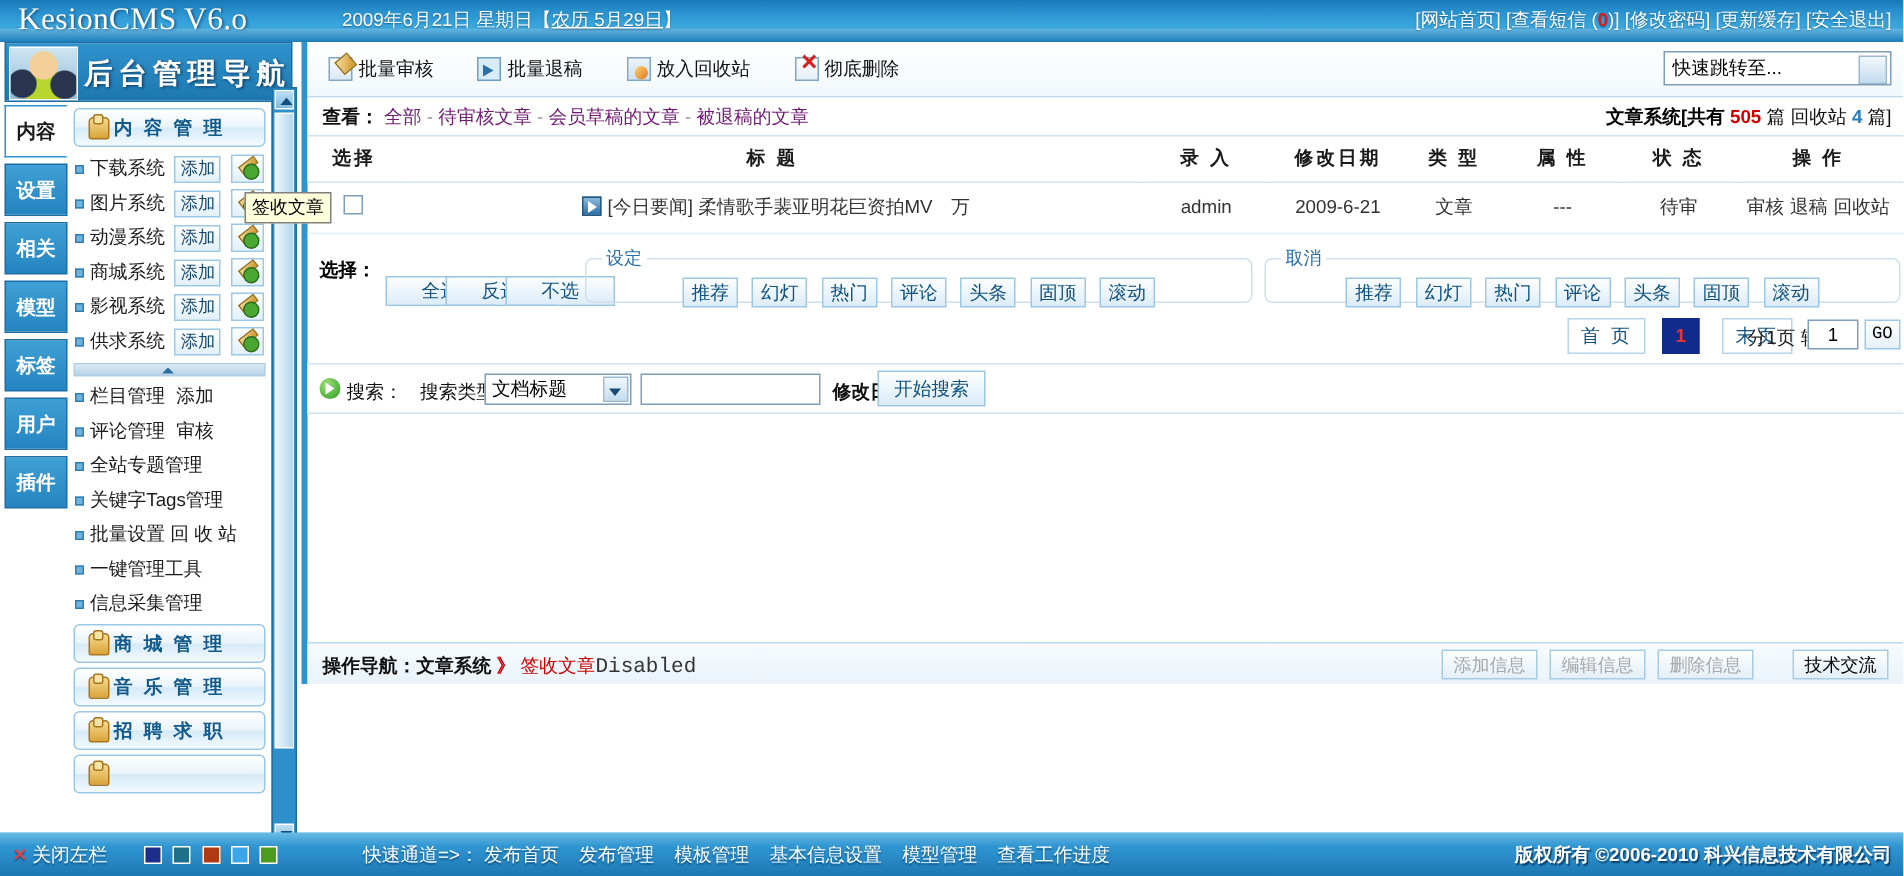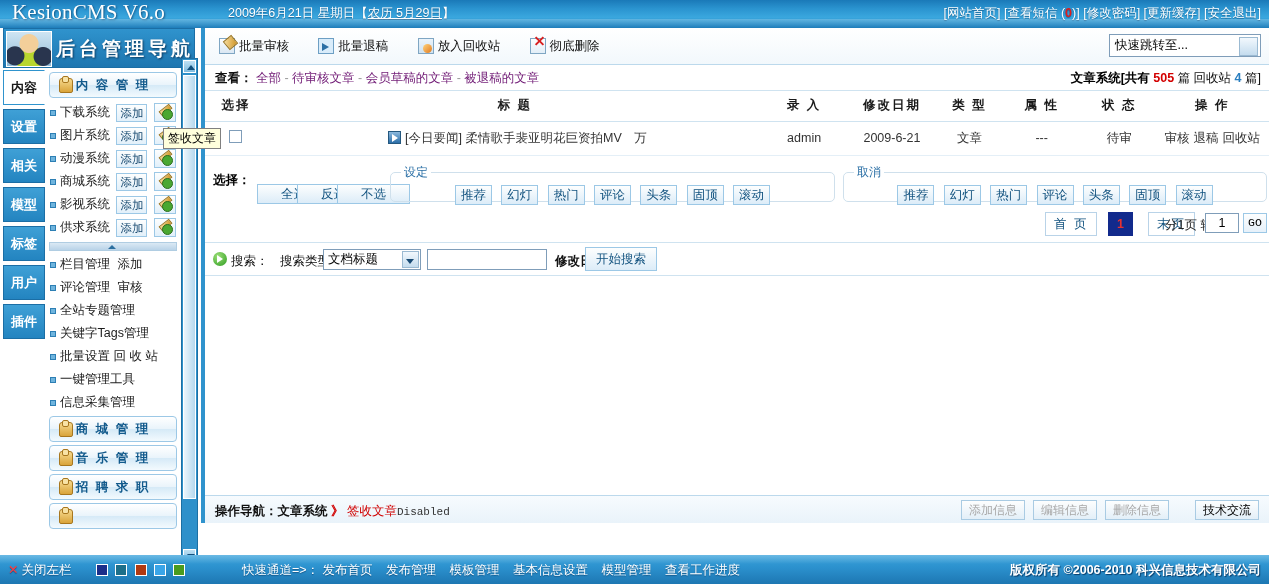--- a/index.html
+++ b/index.html
@@ -166,21 +166,21 @@
   .navscroll .sbtn.up:after { border-bottom:5px solid #134f7c; }
   .navscroll .sbtn.down:after { border-top:5px solid #134f7c; }
   .navscroll .thumb {
     position: absolute; left: 1px; top: 16px; width: 13px; height: 424px;
     background: linear-gradient(to right,#eaf5fc,#b5d8ee);
     border: 1px solid #ffffff; cursor: pointer;
   }
 
   
   .main {
-    position: absolute; left: 201px; top: 28px; width: 1068px; height: 495px;
+    position: absolute; left: 201px; top: 28px; width: 1068px; height: 428px;
     background: #ffffff; border-left: 4px solid #2f93cd;
   }
   .toolbar {
     position: relative; height: 37px; border-bottom: 1px solid #bcd9ec;
     background: linear-gradient(to bottom,#ffffff,#f2f8fc);
   }
   .tbtn {
     position: relative; display: inline-block; margin: 9px 12px 0 14px;
     font-size: 12.5px; color: #111; padding-left: 20px; cursor: pointer; line-height:18px;
   }
@@ -317,21 +317,21 @@
 
   
   .mainfoot {
     position:absolute; left:0; right:0; bottom:0; height:28px;
     border-top:1px solid #bcd9ec; background:linear-gradient(to bottom,#f7fbfe,#e9f3fa);
   }
   .navline { position:absolute; left:10px; top:7px; font-size:12.5px; color:#111; }
   .navline b { font-weight:bold; }
   .navline .gt { color:#d00000; font-weight:bold; }
   .navline .red { color:#d00000; }
-  .navline .dis { font-family:"Liberation Mono", monospace; font-size:11px; color:#333; }
+  .navline .dis { font-family:"Liberation Mono", monospace; font-size:14px; color:#333; }
   .fbtn {
     position:absolute; top:4px; height:20px; line-height:18px; padding:0 7px;
     border:1px solid #a9cbe3; background:linear-gradient(to bottom,#fdfefe,#e3eff8);
     font-size:12px; cursor:pointer;
   }
   .fbtn.disabled { color:#a8a8a8; }
   .fbtn.on { color:#000; }
 
   
   .tooltip {

